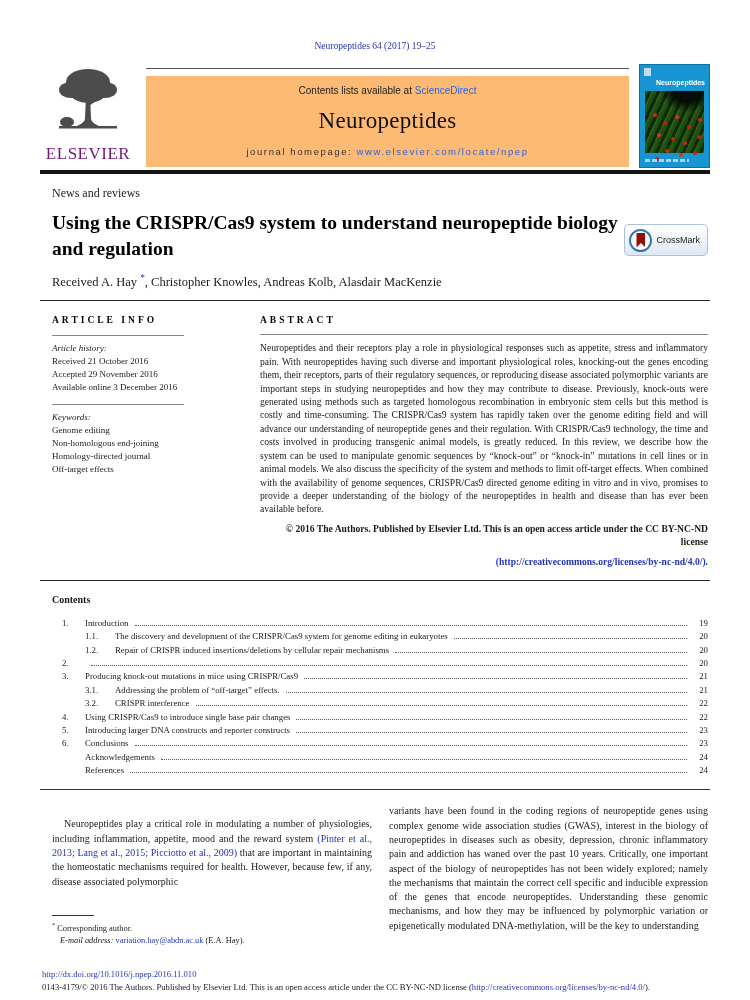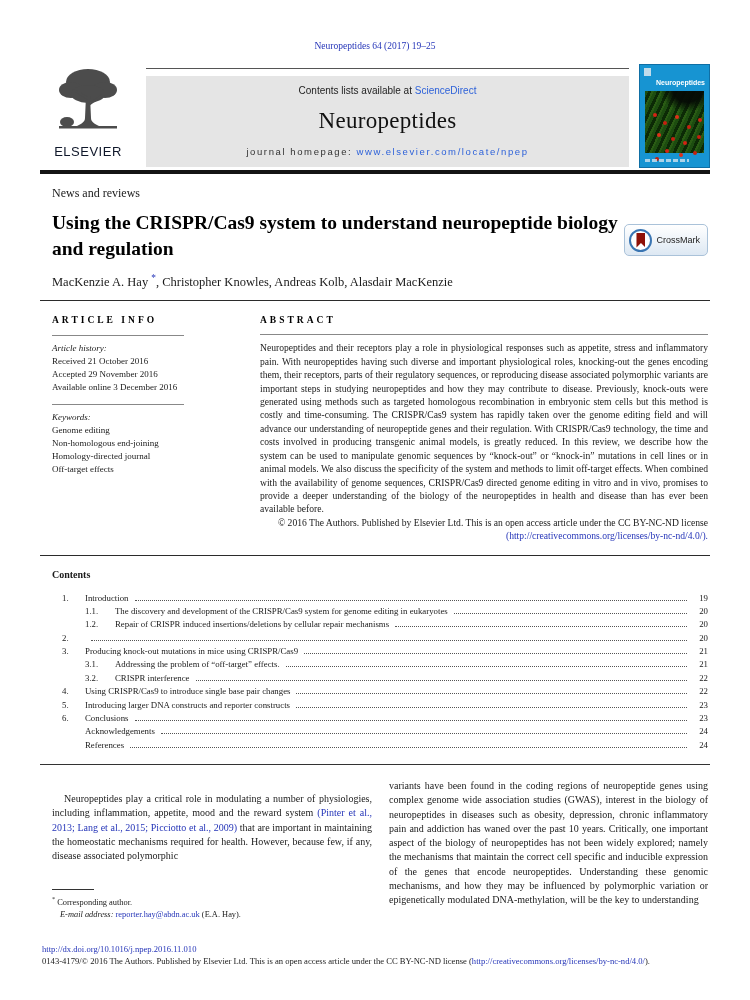--- a/index.html
+++ b/index.html
@@ -10,24 +10,24 @@
     font-family: "Liberation Serif", serif; color: #1a1a1a;
   }
   .blue { color: #2535b8; }
   .hblue { color: #2e62d9; }
   
   .citation { padding-top: 41px; text-align: center; font-size: 9.5px; color:#2535b8; }
   
   .header-row { margin: 13px 40px 0 42px; display: flex; align-items: stretch; height: 104px; }
   .logo-col { width: 92px; position: relative; }
   .logo-col svg { display:block; margin: 2px auto 0; }
-  .elsevier-word { font-family:Liberation Sans, sans-serif; color:#0f172a; font-size:13px; letter-spacing:.5px; text-align:center; margin-top:-2px; }
+  .elsevier-word { font-family:Liberation Serif, serif; color:#701a75; font-size:17px; letter-spacing:.5px; text-align:center; margin-top:-2px; }
   .banner { flex: 1; margin: 0 10px 0 12px; }
   .banner-topline { border-top: 1px solid #555; margin-top: 4px; }
-  .banner-gray { background:#e5e5e5; margin-top: 7px; height: 91px;
+  .banner-gray { background:#fdba74; margin-top: 7px; height: 91px;
     display:flex; flex-direction:column; justify-content:space-between;
     text-align:center; padding: 9px 0 10px; }
   .avail { font-family:"Liberation Sans",sans-serif; font-size: 10px; color:#222; }
   .jtitle { font-size: 23px; color:#111; letter-spacing:.3px; }
   .homepage { font-family:"Liberation Sans",sans-serif; font-size: 9.5px; letter-spacing: 1.6px; color:#333; }
   .cover { width: 71px; height: 104px; background:#1794d2; position: relative; border:1px solid #0f6fa5; }
   .cover-minilogo { position:absolute; top:3px; left:4px; width:7px; height:8px; background:#dfe9f0; opacity:.85; }
   .cover-title { position:absolute; top:14px; right:4px; font-family:"Liberation Sans",sans-serif; font-weight:bold; font-size:7px; color:#fff; }
   .cover-art { position:absolute; left:5px; right:5px; top:26px; bottom:14px;
     background:
@@ -58,21 +58,21 @@
   .affil { margin-top: 7px; font-size: 8.5px; font-style: italic; }
   .thin-rule { border-top: 1px solid #2b2b2b; margin: 10px 40px 0; }
   
   .info-abs { display:flex; margin: 0 42px 0 52px; padding: 13px 0 12px; }
   .info-col { width: 170px; margin-right: 38px; font-size: 9px; line-height: 1.45; }
   .sec-head { font-size: 9.5px; font-weight: bold; letter-spacing: 3px; color:#000; }
   .info-rule { border-top: 1px solid #888; width: 132px; margin: 7px 0 6px; }
   .abs-rule { border-top: 1px solid #888; margin: 7px 0 6px; }
   .ital { font-style: italic; }
   .abs-col { flex: 1; font-size: 9.6px; line-height: 1.4; text-align: justify; }
-  .abs-copy { text-align: right; margin-top: 0; }
+  .abs-copy { text-align: right; margin-top: 6px; font-weight: bold; }
   .kw-gap { margin-top: 10px; }
   
   .contents-wrap { margin: 12px 42px; }
   .contents-head { font-size: 10px; font-weight: bold; margin: 13px 0 12px 10px; }
   .toc { font-size: 8.8px; line-height: 1.52; margin: 0 0 6px 20px; }
   .toc-row { display: flex; align-items: baseline; }
   .toc-num { width: 23px; flex: none; }
   .toc-row.ind1 .toc-num { width: 30px; }
   .toc-label { flex: none; max-width: 560px; }
   .leader { flex: 1; border-bottom: 1px dotted #555; margin: 0 4px 3px 6px; }
@@ -140,21 +140,21 @@
     <div class="news">News and reviews</div>
     <div class="title-row">
       <h1 class="title">Using the CRISPR/Cas9 system to understand neuropeptide biology and regulation</h1>
       <div class="crossmark">
         <div class="cm-circle">
             <div class="cm-mark"></div>
           </div>
         <div class="cm-text">CrossMark</div>
       </div>
     </div>
-    <div class="authors"><span>MacKenzie A. Hay </span><sup class="star blue">*</sup><span>, Christopher Knowles, Andreas Kolb, Alasdair MacKenzie</span></div>
+    <div class="authors"><span>Received A. Hay </span><sup class="star blue">*</sup><span>, Christopher Knowles, Andreas Kolb, Alasdair MacKenzie</span></div>
   </div>
 
   <div class="thin-rule"></div>
 
   <div class="info-abs">
     <div class="info-col">
       <div class="sec-head">ARTICLE INFO</div>
       <div class="info-rule"></div>
       <div class="ital">Article history:</div>
       <div>
@@ -272,21 +272,21 @@
   </div>
 
   <div class="toc-rule"></div>
 
   <div class="body-cols">
     <div class="col-left">
       <div class="para para-indent"><span>Neuropeptides play a critical role in modulating a number of physiologies, including inflammation, appetite, mood and the reward system </span><span class="blue">(Pinter et al., 2013; Lang et al., 2015; Picciotto et al., 2009)</span><span> that are important in maintaining the homeostatic mechanisms required for health. However, because few, if any, disease associated polymorphic</span></div>
       <div class="footnote">
         <div class="fn-rule"></div>
         <div><sup class="star">*</sup><span> Corresponding author.</span></div>
-        <div class="fn-line2"><span class="ital">E-mail address: </span><a class="blue" style="text-decoration:none">reporter.hay@abdn.ac.uk</a><span> (E.A. Hay).</span></div>
+        <div class="fn-line2"><span class="ital">E-mail address: </span><a class="blue" style="text-decoration:none">variation.hay@abdn.ac.uk</a><span> (E.A. Hay).</span></div>
       </div>
     </div>
     <div class="col-right">
       <div>variants have been found in the coding regions of neuropeptide genes using complex genome wide association studies (GWAS), interest in the biology of neuropeptides in diseases such as obesity, depression, chronic inflammatory pain and addiction has waned over the past 10 years. Critically, one important aspect of the biology of neuropeptides has not been widely explored; namely the mechanisms that maintain the correct cell specific and inducible expression of the genes that encode neuropeptides. Understanding these genomic mechanisms, and how they may be influenced by polymorphic variation or epigenetically modulated DNA-methylation, will be the key to understanding</div>
     </div>
   </div>
 
   <div class="footer">
     <div><a class="blue" style="text-decoration:none">http://dx.doi.org/10.1016/j.npep.2016.11.010</a></div>
     <div><span>0143-4179/© 2016 The Authors. Published by Elsevier Ltd. This is an open access article under the CC BY-NC-ND license (</span><a class="blue" style="text-decoration:none">http://creativecommons.org/licenses/by-nc-nd/4.0/</a><span>).</span></div>

